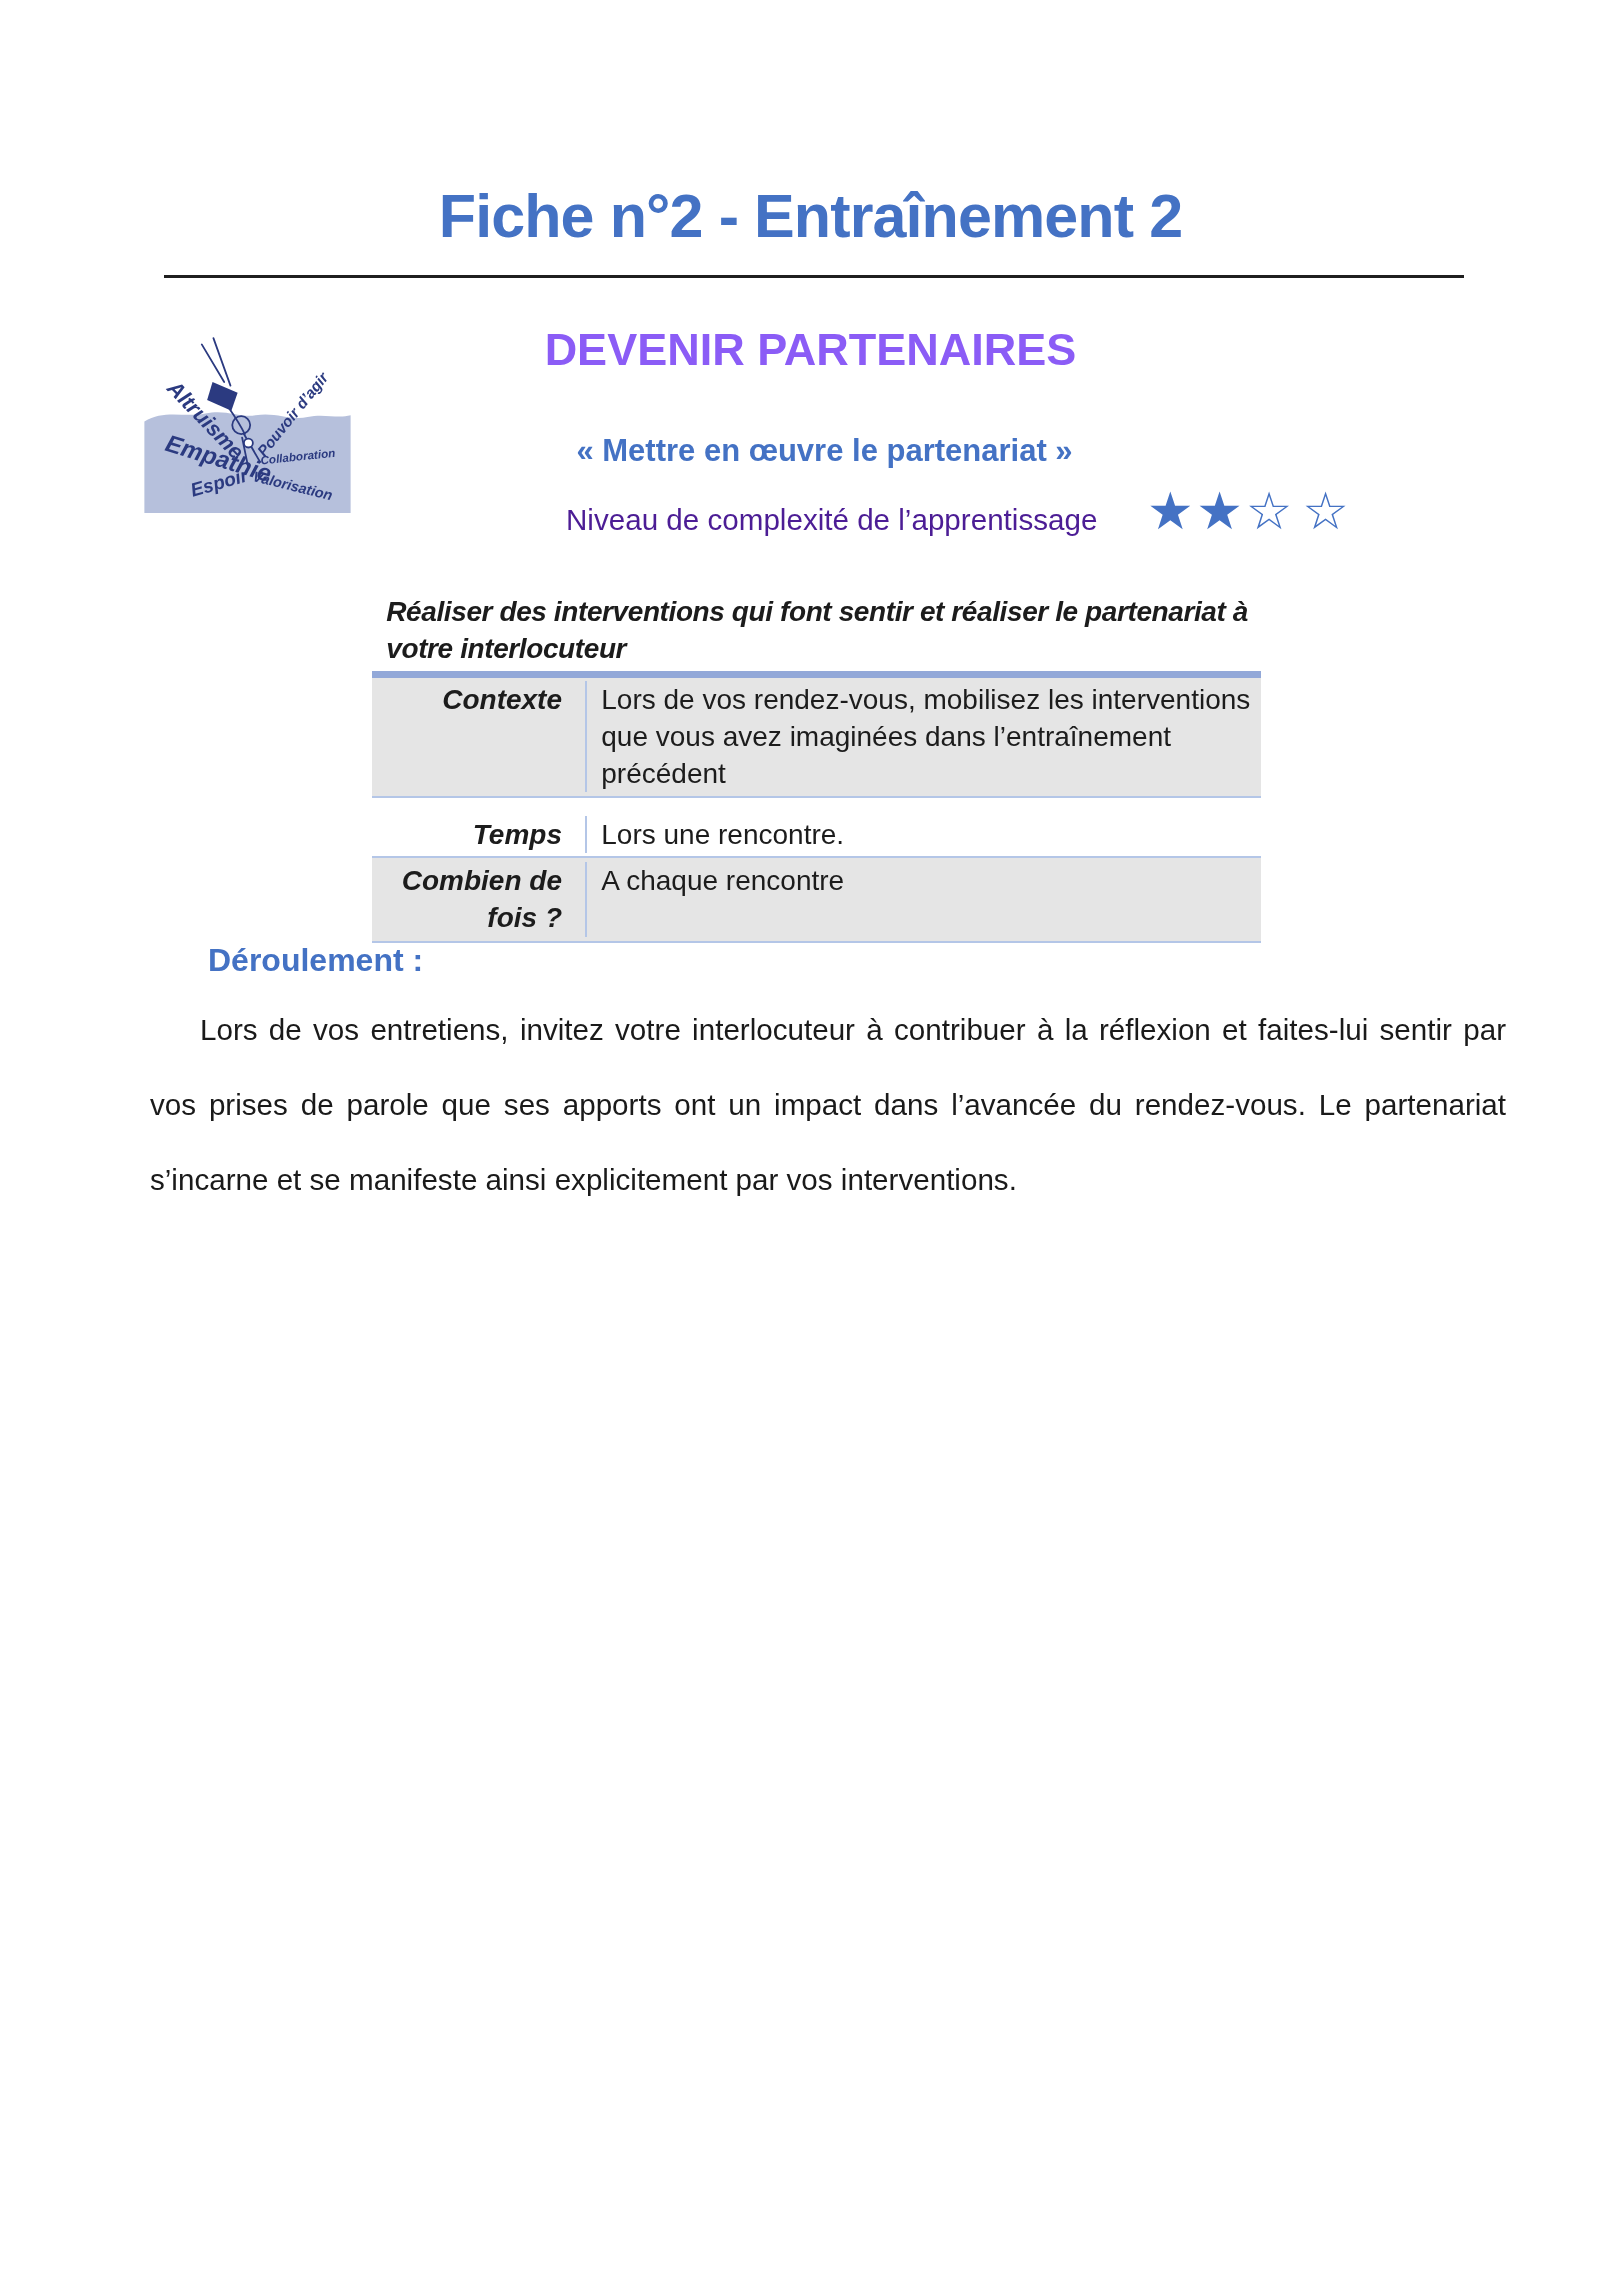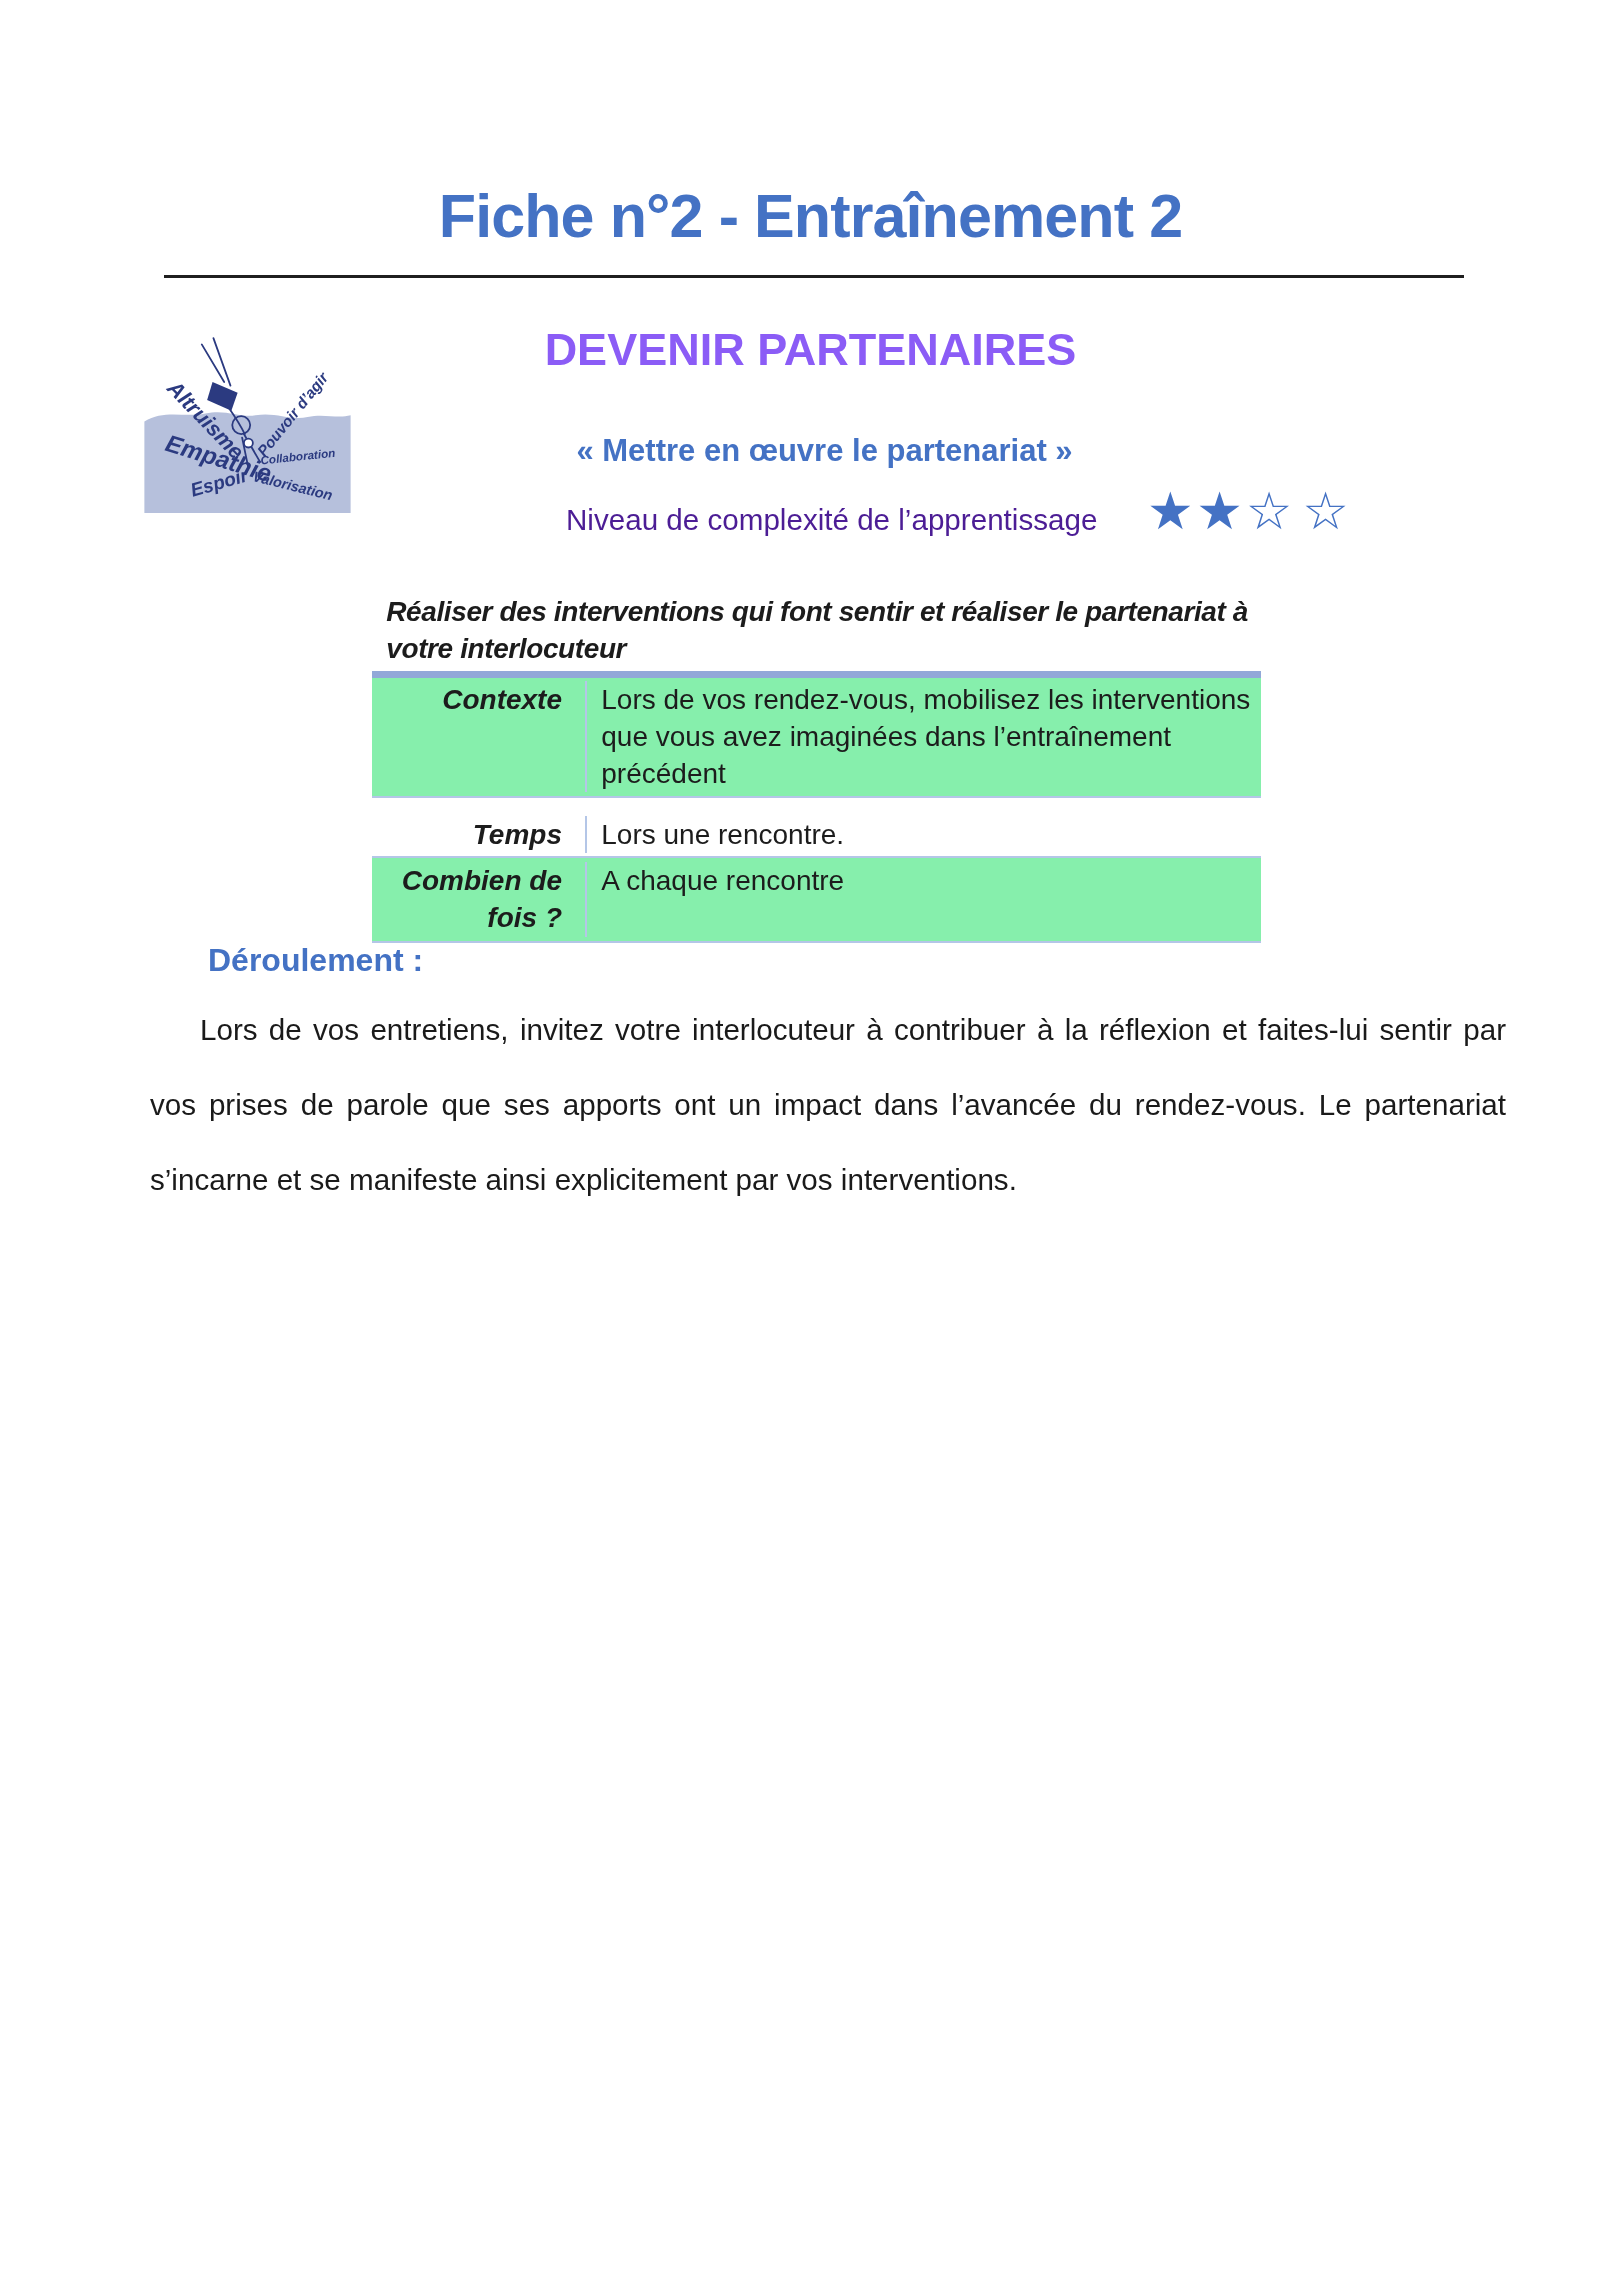--- a/index.html
+++ b/index.html
@@ -86,21 +86,21 @@
     flex:none;
   }
   .tvalue{
     flex:1;
     box-sizing:border-box;
     padding-left:14.3px;
     padding-right:5.4px;
   }
   .row-but .tvalue{font-weight:bold;font-style:italic;letter-spacing:-0.4px;}
   .row-but{padding-bottom:3.6px;}
-  .banded{background:#86efac;}
+  .banded{background:#e5e5e5;}
   .row-contexte{
     border-top:7.2px solid #92a8d8;
     border-bottom:2.7px solid #b4c6e7;
     padding-top:3.6px; padding-bottom:3.6px;
   }
   .row-temps{
     border-bottom:2.7px solid #b4c6e7;
     padding-top:18px; padding-bottom:3.6px;
   }
   .row-combien{

